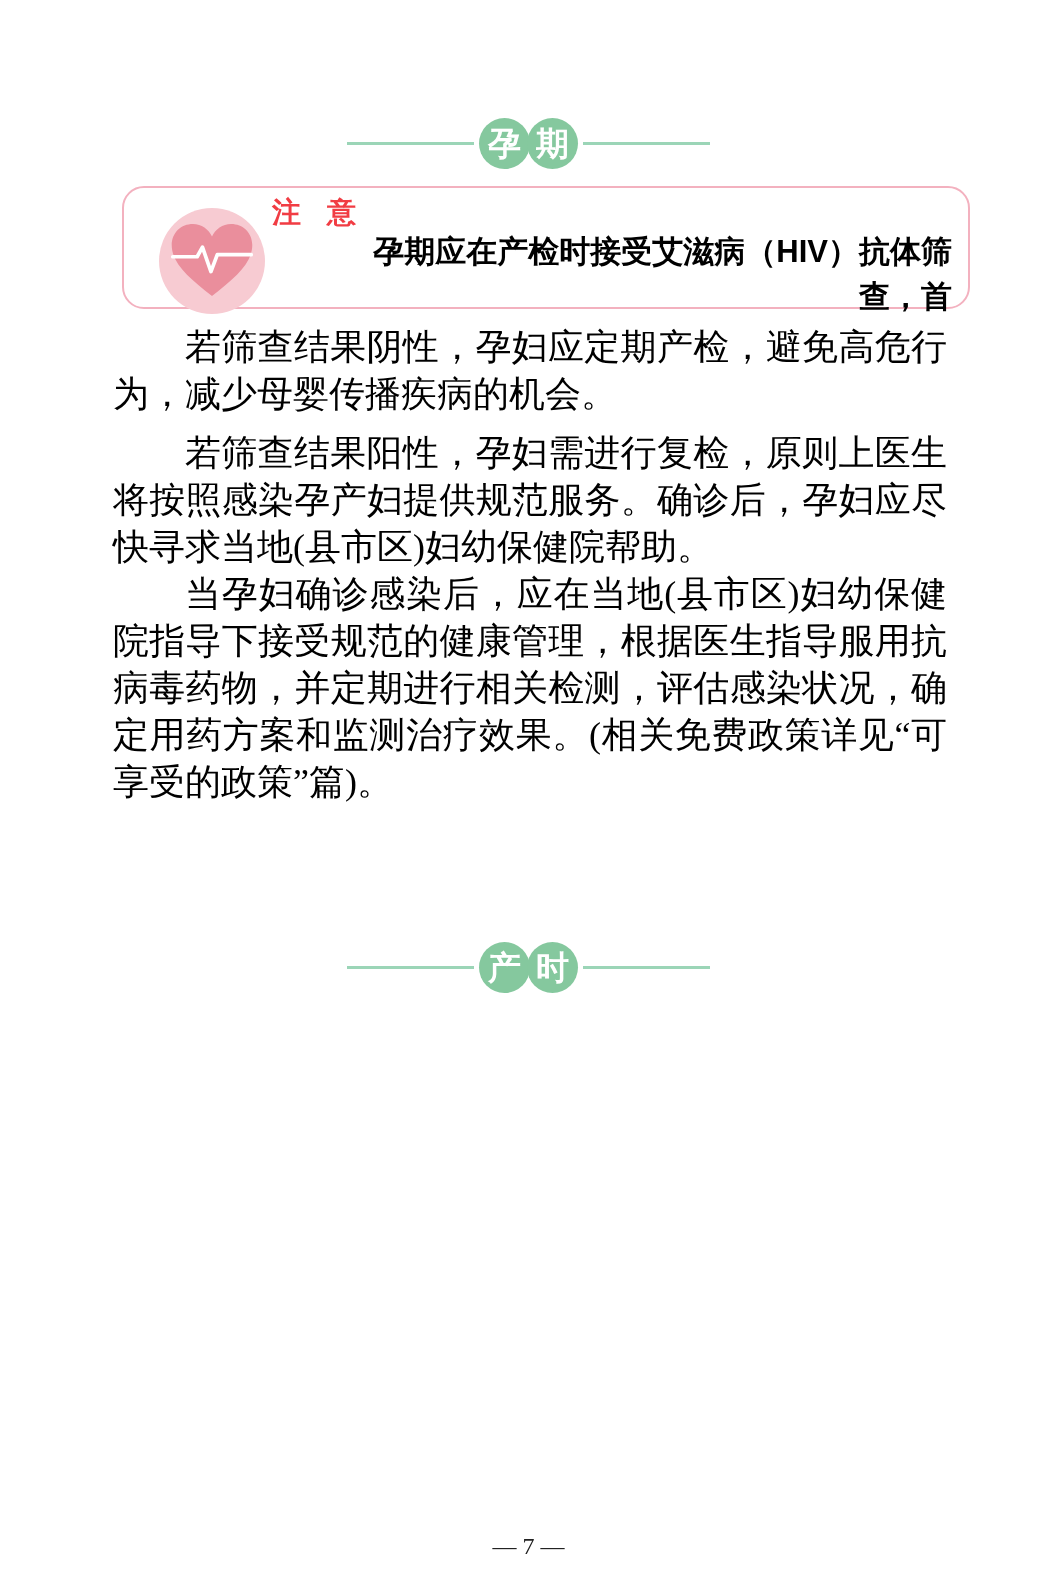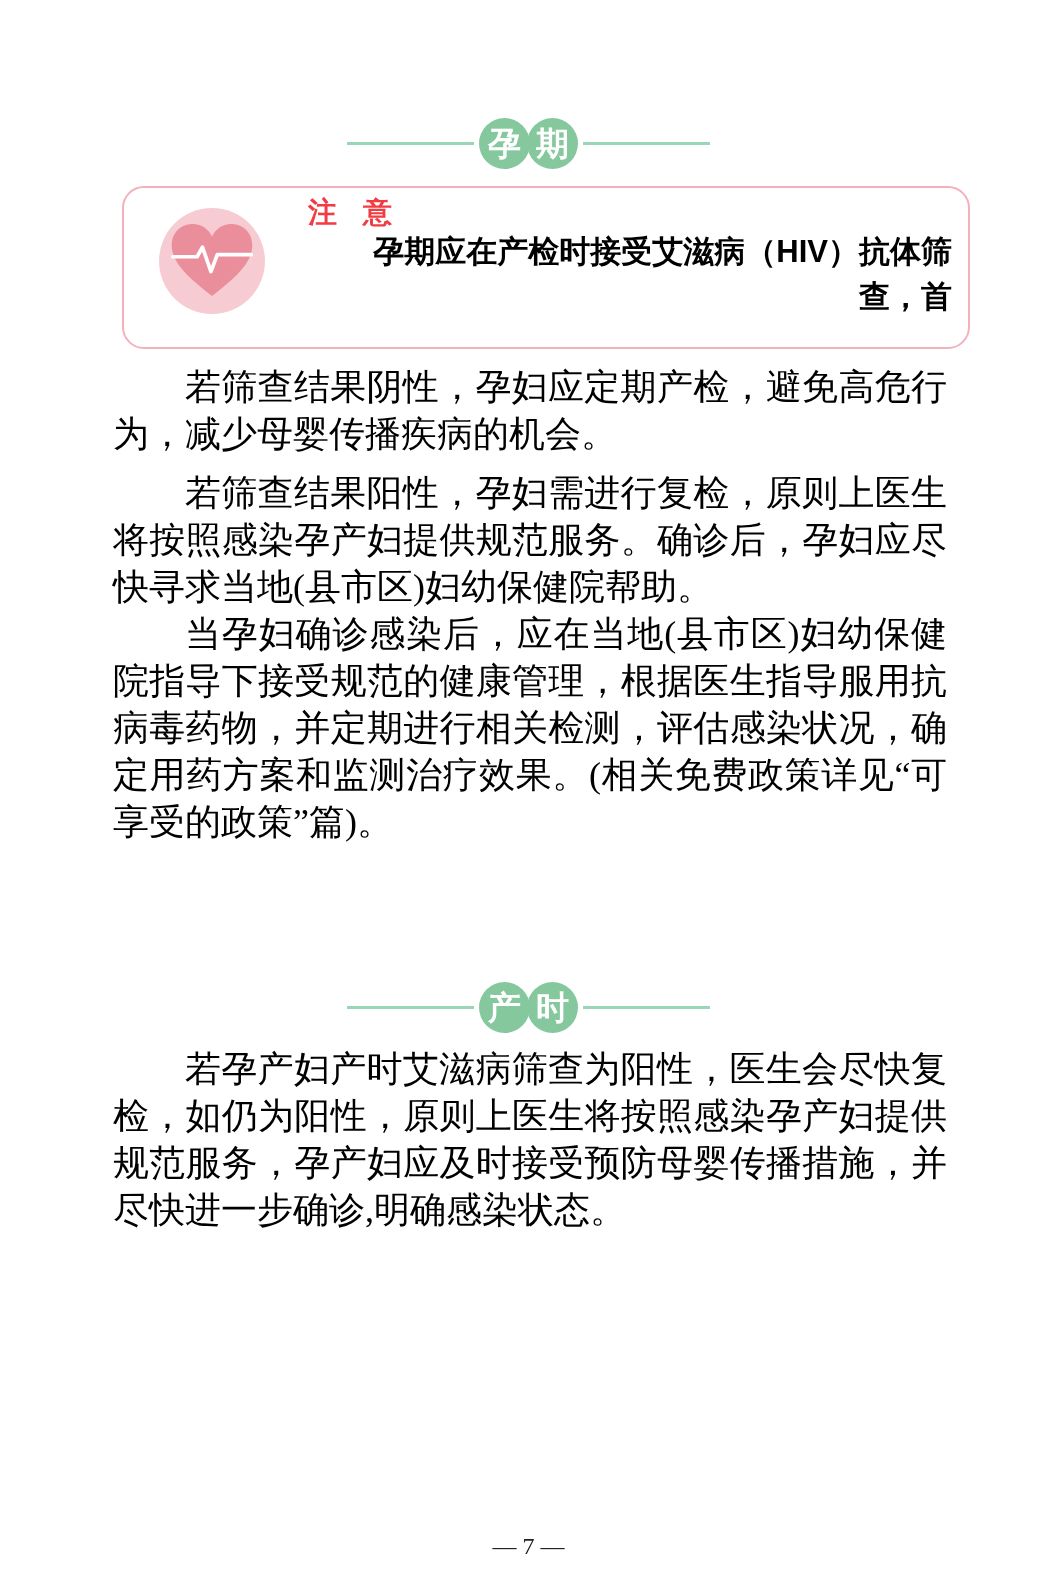--- a/index.html
+++ b/index.html
@@ -30,25 +30,24 @@
   }
   .badge-circle.first { margin-left:5px; }
   .badge-circle.second { margin-left:-3px; margin-right:5px; }
   .divider-pregnancy { margin-top:118px; }
   .divider-delivery { margin-top:136px; }
 
   
   .notice-box {
     position:relative;
     margin:17px 0 0 122px;
-    width:848px; height:163px;
+    width:848px; height:123px;
     border:2px solid #f3b1bf;
     border-radius:22px;
     background:#ffffff;
-    padding-left:36px;
   }
   .notice-icon-wrap {
     position:absolute; left:35px; top:20px;
     width:106px; height:106px; border-radius:50%;
     background:#f7cbd2;
     display:flex; align-items:center; justify-content:center;
   }
   .notice-body {
     margin-left:148px; padding:7px 16px 0 0;
   }
@@ -115,17 +114,16 @@
   <p class="para p2">若筛查结果阳性，孕妇需进行复检，原则上医生将按照感染孕产妇提供规范服务。确诊后，孕妇应尽快寻求当地(县市区)妇幼保健院帮助。</p>
   <p class="para p3">当孕妇确诊感染后，应在当地(县市区)妇幼保健院指导下接受规范的健康管理，根据医生指导服用抗病毒药物，并定期进行相关检测，评估感染状况，确定用药方案和监测治疗效果。(相关免费政策详见“可享受的政策”篇)。</p>
 
   <div class="section-divider divider-delivery">
     <span class="divider-line"></span>
     <span class="badge-circle first">产</span>
     <span class="badge-circle second">时</span>
     <span class="divider-line"></span>
   </div>
 
-  <p class="para p5">若孕产妇产时艾滋病筛查为阳性，医生会尽快复检，如仍为阳性，原则上医生将按照感染孕产妇提供规范服务，孕产妇应及时接受预防母婴传播措施，并尽快进一步确诊,明确感染状态。</p>
 
   <div class="page-number">— 7 —</div>
 
 </div>
 
 </body></html>

